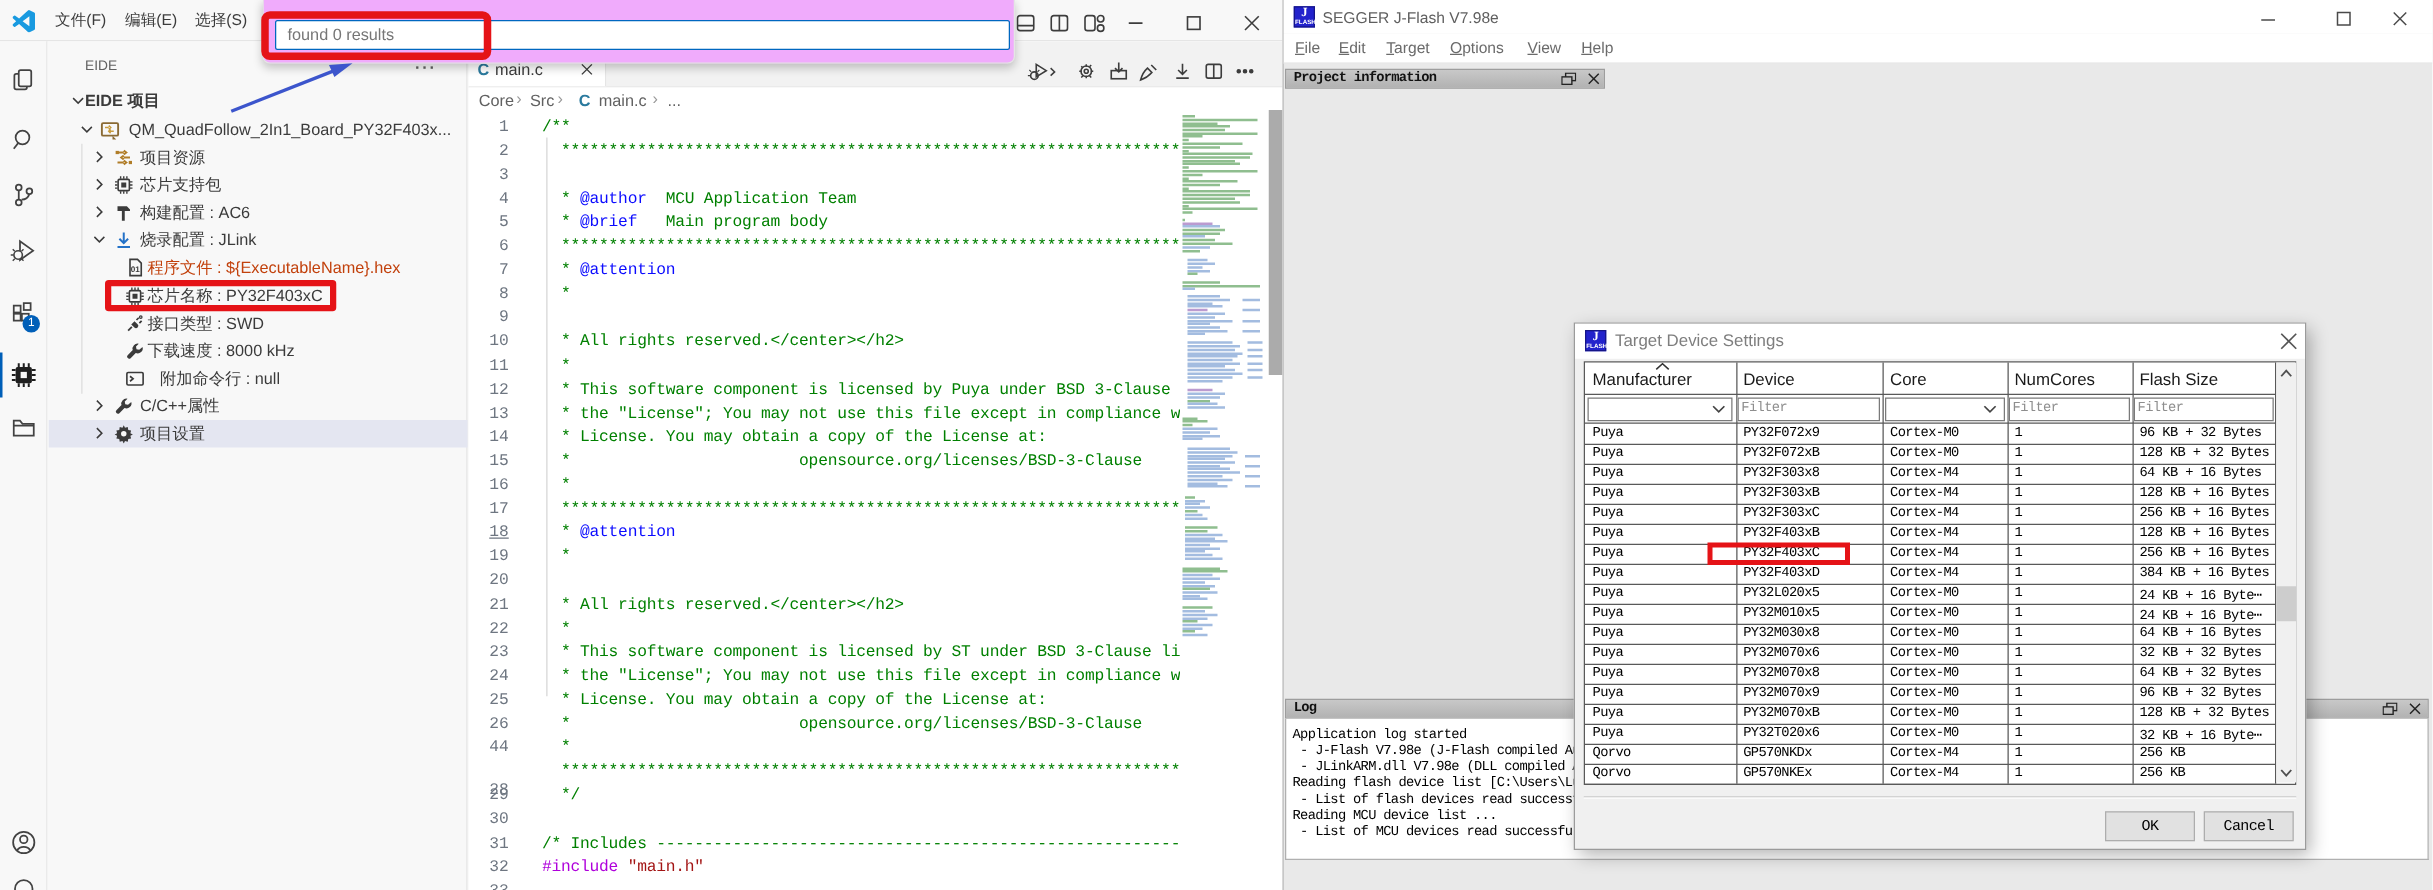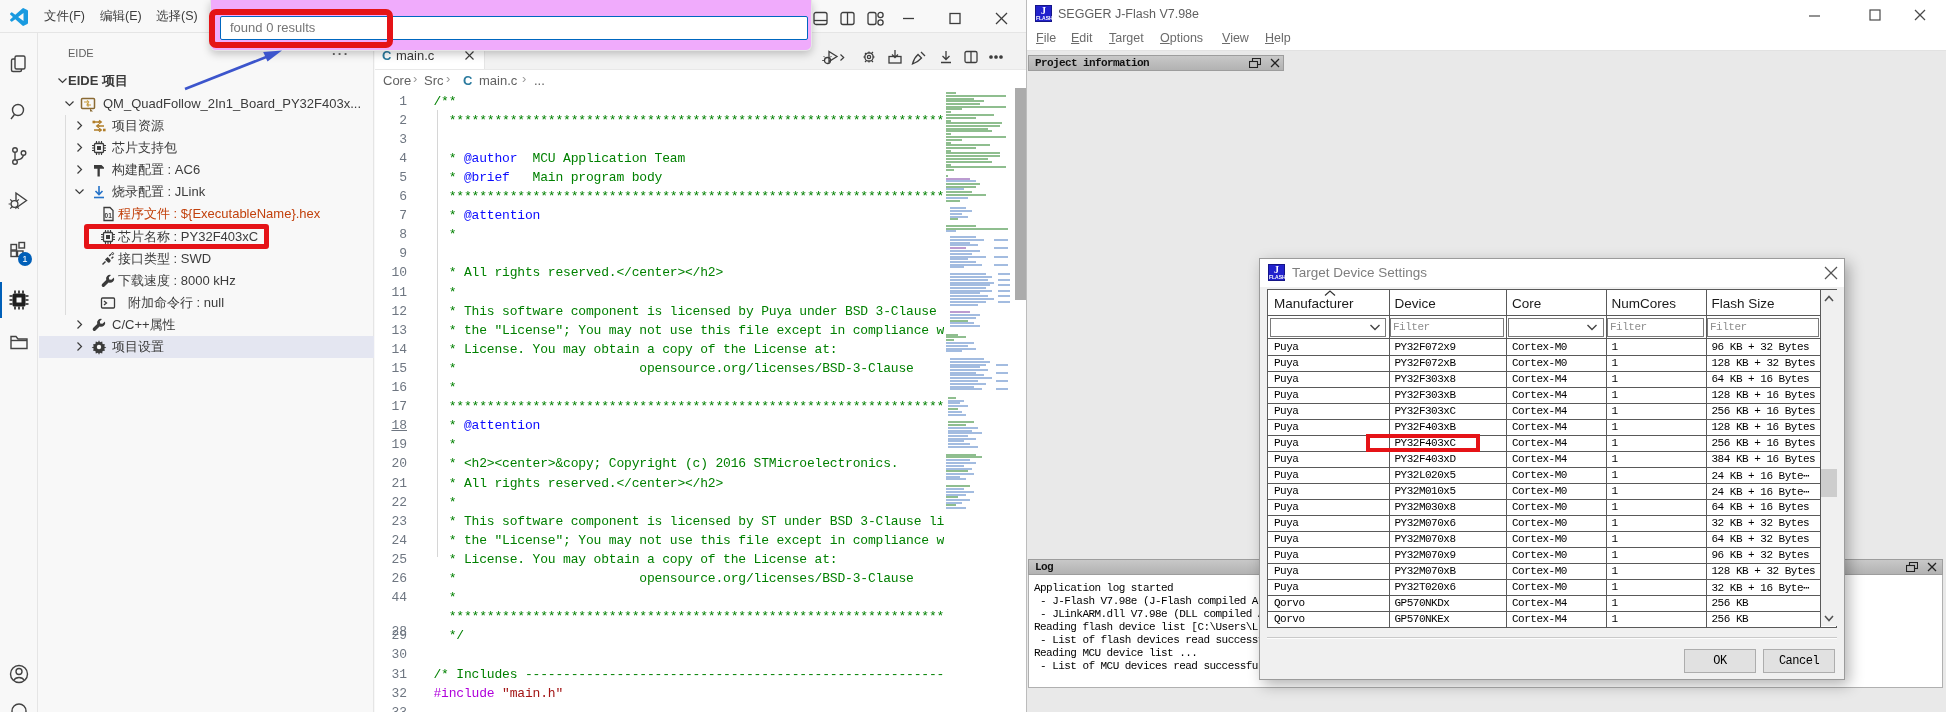--- a/index.html
+++ b/index.html
@@ -267,21 +267,20 @@
 <div class="ct" style="top:358.9px;"><span class="grn">  *                        opensource.org/licenses/BSD-3-Clause</span></div>
 <div class="ln" style="top:378.0px;">16</div>
 <div class="ct" style="top:378.0px;"><span class="grn">  *</span></div>
 <div class="ln" style="top:397.1px;">17</div>
 <div class="ct" style="top:397.1px;"><span class="grn">  ******************************************************************************</span></div>
 <div class="ln" style="top:416.2px;text-decoration:underline;">18</div>
 <div class="ct" style="top:416.2px;"><span class="grn">  * </span><span class="blu">@attention</span></div>
 <div class="ln" style="top:435.3px;">19</div>
 <div class="ct" style="top:435.3px;"><span class="grn">  *</span></div>
 <div class="ln" style="top:454.4px;">20</div>
-<div class="ct" style="top:454.4px;"><span class="grn">  * &lt;h2&gt;&lt;center&gt;&amp;copy; Copyright (c) 2016 STMicroelectronics.</span></div>
 <div class="ln" style="top:473.5px;">21</div>
 <div class="ct" style="top:473.5px;"><span class="grn">  * All rights reserved.&lt;/center&gt;&lt;/h2&gt;</span></div>
 <div class="ln" style="top:492.6px;">22</div>
 <div class="ct" style="top:492.6px;"><span class="grn">  *</span></div>
 <div class="ln" style="top:511.7px;">23</div>
 <div class="ct" style="top:511.7px;"><span class="grn">  * This software component is licensed by ST under BSD 3-Clause license,</span></div>
 <div class="ln" style="top:530.8px;">24</div>
 <div class="ct" style="top:530.8px;"><span class="grn">  * the "License"; You may not use this file except in compliance with the</span></div>
 <div class="ln" style="top:549.9px;">25</div>
 <div class="ct" style="top:549.9px;"><span class="grn">  * License. You may obtain a copy of the License at:</span></div>

